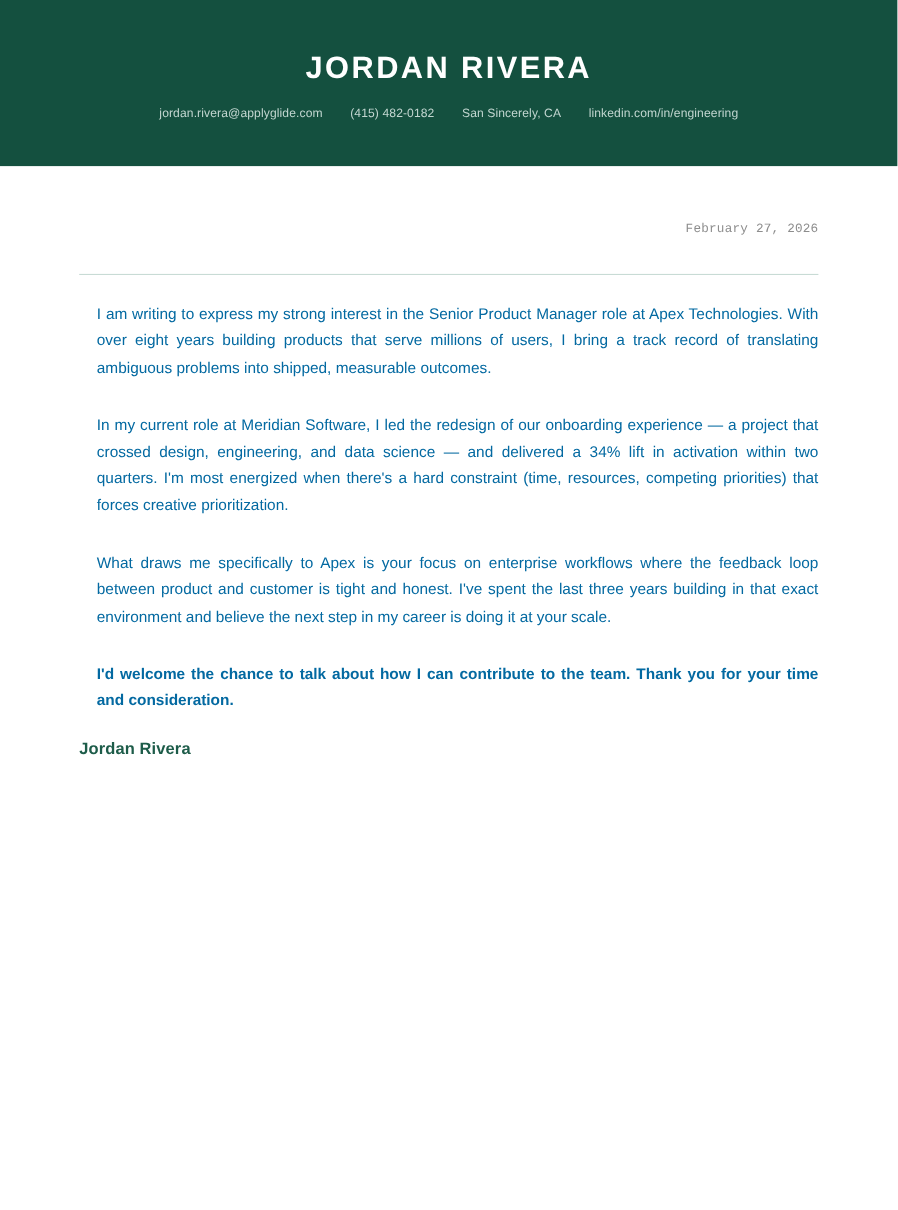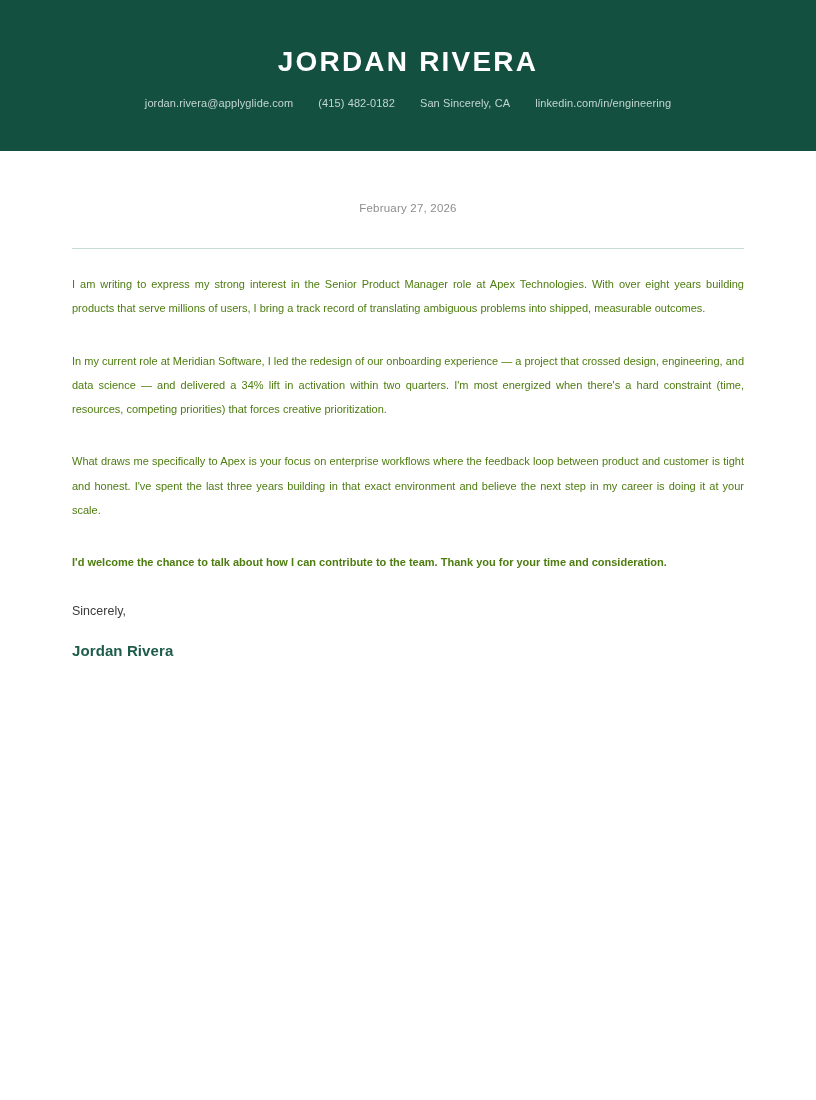--- a/index.html
+++ b/index.html
@@ -48,48 +48,49 @@
     line-height: 1.2;
     letter-spacing: 0.1px;
     white-space: nowrap;
   }
 
   
   .letter-body {
     padding: 0 72px;
   }
   .letter-date {
-    text-align: center;
+    text-align: right;
     color: #8d8d8d;
     font-size: 11.5px;
     margin-top: 51px;
     letter-spacing: 0.2px;
+    font-family: Liberation Mono, monospace;
   }
   .letter-divider {
     border: 0;
     border-top: 1px solid #c8dbd5;
     margin: 34px 0 0 0;
     width: 672px;
   }
   .letter-salutation {
     color: #1d5c49;
     font-size: 13px;
     font-weight: bold;
     margin-top: 30px;
     letter-spacing: 0.1px;
   }
   .letter-paragraphs {
     margin-top: 23px;
   }
   .letter-paragraph {
-    color: #4d7c0f;
-    font-size: 11px;
+    color: #0369a1;
+    font-size: 14px;
     line-height: 24.3px;
     text-align: justify;
-    margin: 0 0 28px 0;
+    margin: 0 0 28px 16px;
   }
   .letter-paragraph:last-child {
     margin-bottom: 0;
     font-weight: bold;
   }
   .letter-closing {
     color: #3c3c3c;
     font-size: 12.5px;
     margin-top: 28px;
     line-height: 1.3;
@@ -125,18 +126,17 @@
     <hr class="letter-divider">
 
 
     <div class="letter-paragraphs">
       <p class="letter-paragraph">I am writing to express my strong interest in the Senior Product Manager role at Apex Technologies. With over eight years building products that serve millions of users, I bring a track record of translating ambiguous problems into shipped, measurable outcomes.</p>
       <p class="letter-paragraph">In my current role at Meridian Software, I led the redesign of our onboarding experience — a project that crossed design, engineering, and data science — and delivered a 34% lift in activation within two quarters. I'm most energized when there's a hard constraint (time, resources, competing priorities) that forces creative prioritization.</p>
       <p class="letter-paragraph">What draws me specifically to Apex is your focus on enterprise workflows where the feedback loop between product and customer is tight and honest. I've spent the last three years building in that exact environment and believe the next step in my career is doing it at your scale.</p>
       <p class="letter-paragraph">I'd welcome the chance to talk about how I can contribute to the team. Thank you for your time and consideration.</p>
     </div>
 
-    <div class="letter-closing">Sincerely,</div>
     <div class="letter-signature">Jordan Rivera</div>
 
   </main>
 
 </div>
 
 </body></html>

